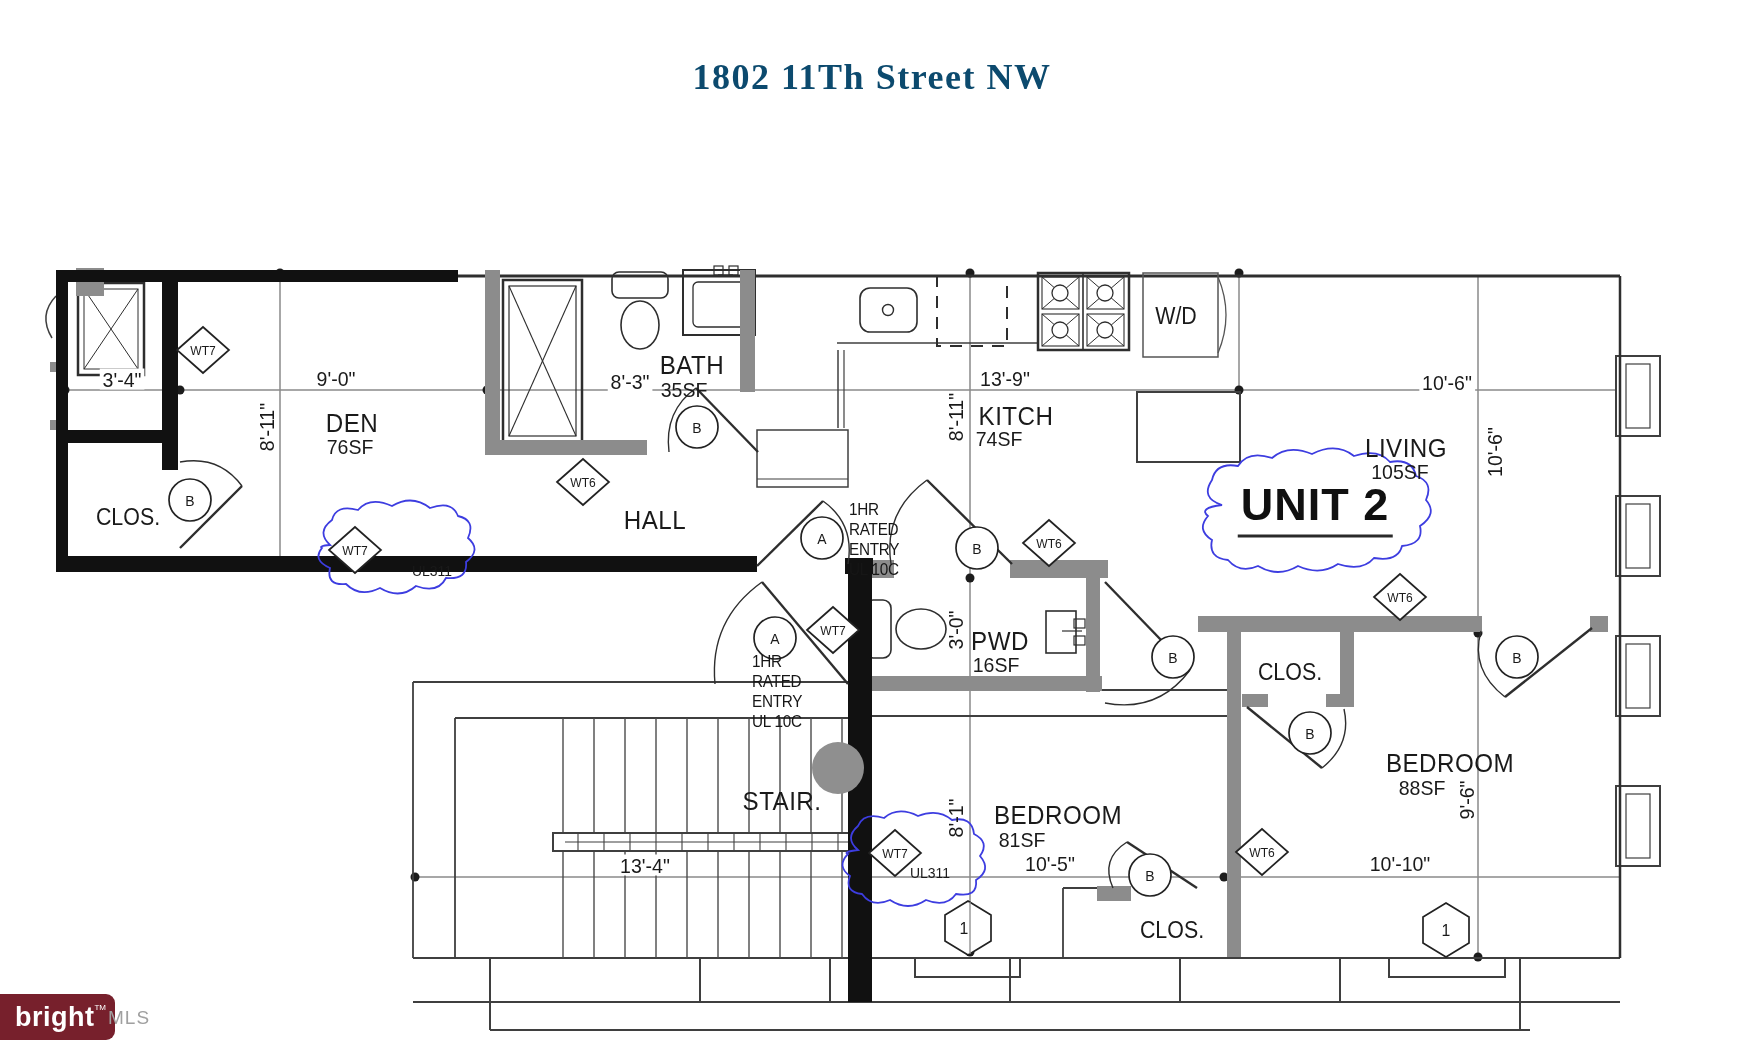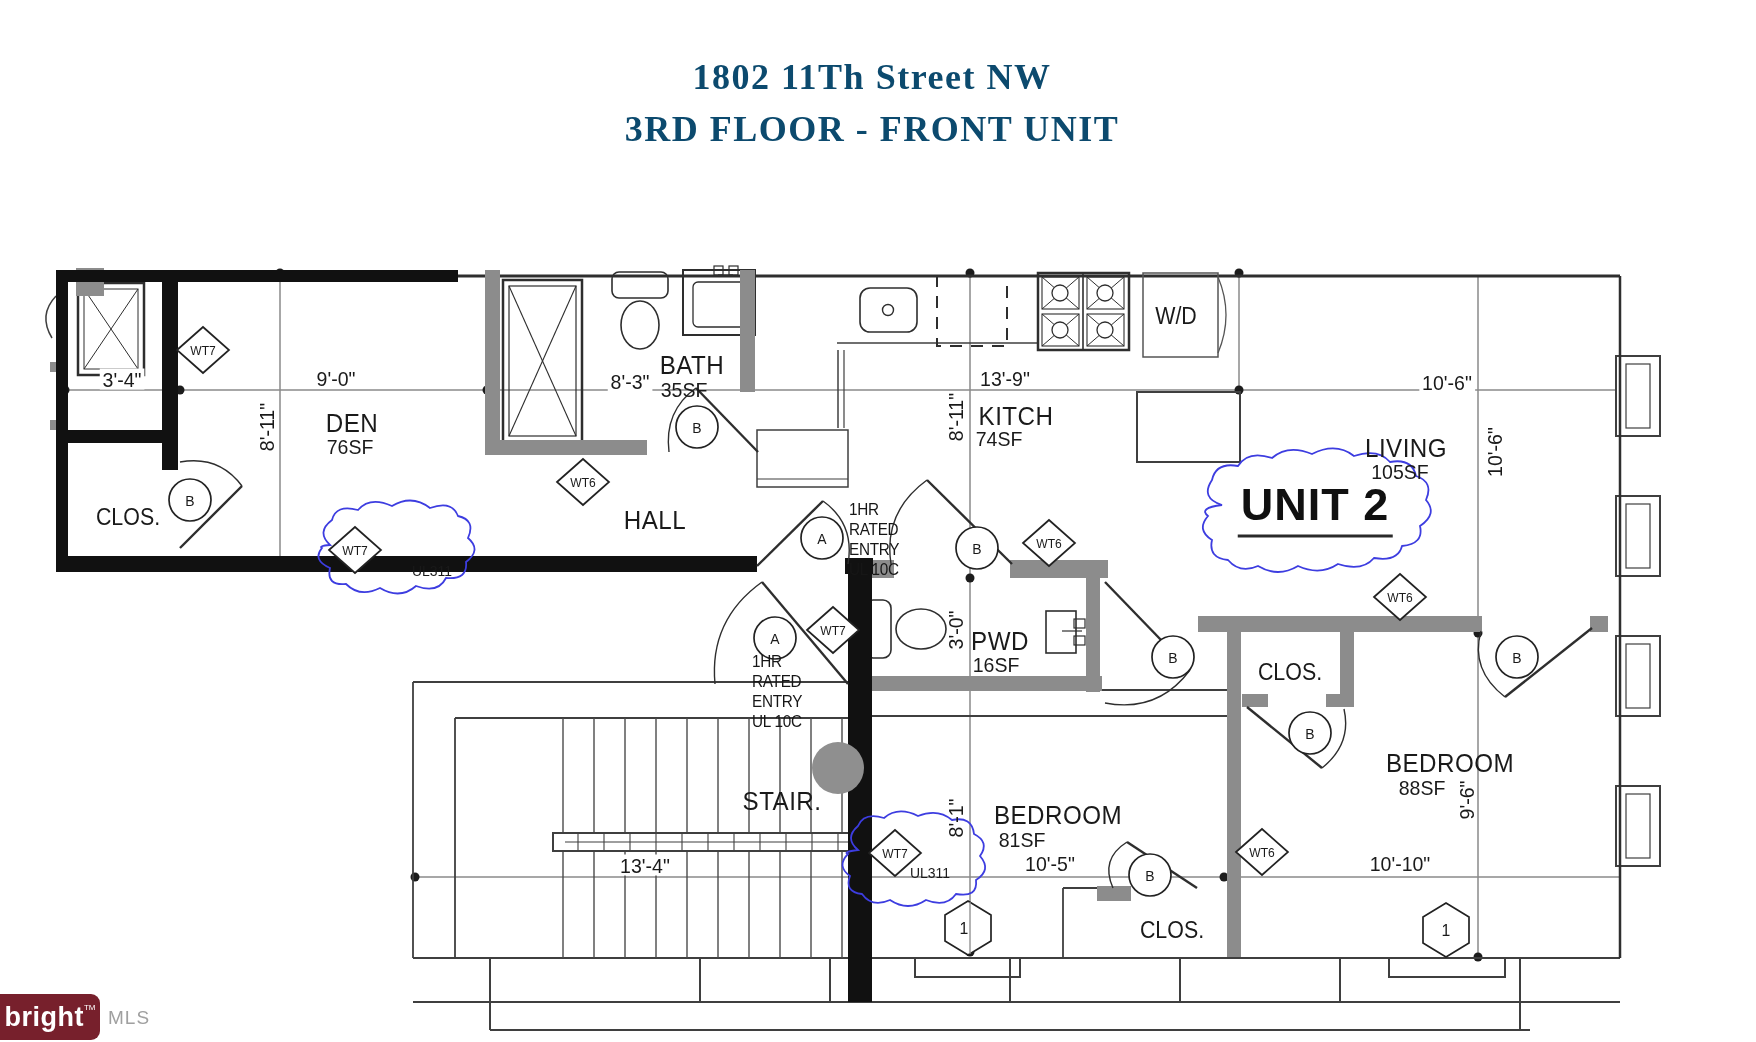--- a/index.html
+++ b/index.html
@@ -19,21 +19,21 @@
   .dim.v{background:none;}
   .mk{font-size:13px;}
   .cl{font-size:15px;}
   .hx{font-size:17px;}
   .ul{font-size:15px;}
   .unit2{position:absolute;transform:translate(-50%,-50%);font-weight:bold;font-size:45px;
          color:#101010;border-bottom:3px solid #2a2a2a;padding:0 3px 4px;letter-spacing:1px;}
   .note{position:absolute;font-size:17px;line-height:20px;color:#161616;
         letter-spacing:-.3px;transform:scaleX(.9);transform-origin:left top;}
   .logo-box{position:absolute;left:0;top:994px;width:100px;height:46px;background:#77202c;
-            border-radius:0 9px 9px 0;display:flex;align-items:center;justify-content:center;}
+            border-radius:0 9px 9px 0;display:flex;align-items:center;justify-content:flex-start;padding-left:15px;}
   .logo-brand{color:#fff;font-size:27px;font-weight:bold;letter-spacing:.5px;}
   .logo-tm{color:#fff;font-size:8px;vertical-align:super;position:relative;top:-10px;}
   .logo-mls{position:absolute;left:108px;top:1007px;color:#a0a0a0;font-size:19px;
             font-weight:500;letter-spacing:1px;}
 </style>
 </head>
 <body>
 
 <div class="stage">
 
@@ -296,21 +296,20 @@
   </g>
 
   <g fill="#fff" stroke="#222" stroke-width="1.7">
     <polygon points="968,901 991,915 991,941 968,955 945,941 945,915"></polygon>
     <line x1="970" y1="902" x2="970" y2="954" stroke="#8a8a8a" stroke-width="1.3"></line>
     <polygon points="1446,903 1469,917 1469,943 1446,957 1423,943 1423,917"></polygon>
   </g>
 </svg>
 
 <div class="title" style="top:56px;">1802 11Th Street NW</div>
-<div class="title" style="top:108px;">3RD FLOOR - FRONT UNIT</div>
 
 <div class="lbl room" style="left:352px;top:423px;">DEN</div>
 <div class="lbl sf" style="left:350px;top:446px;">76SF</div>
 <div class="lbl room" style="left:692px;top:365px;">BATH</div>
 <div class="lbl sf" style="left:684px;top:389px;">35SF</div>
 <div class="lbl room" style="left:1016px;top:416px;">KITCH</div>
 <div class="lbl sf" style="left:999px;top:438px;">74SF</div>
 <div class="lbl room" style="left:1406px;top:448px;">LIVING</div>
 <div class="lbl sf" style="left:1400px;top:471px;">105SF</div>
 <div class="lbl room" style="left:655px;top:520px;">HALL</div>

